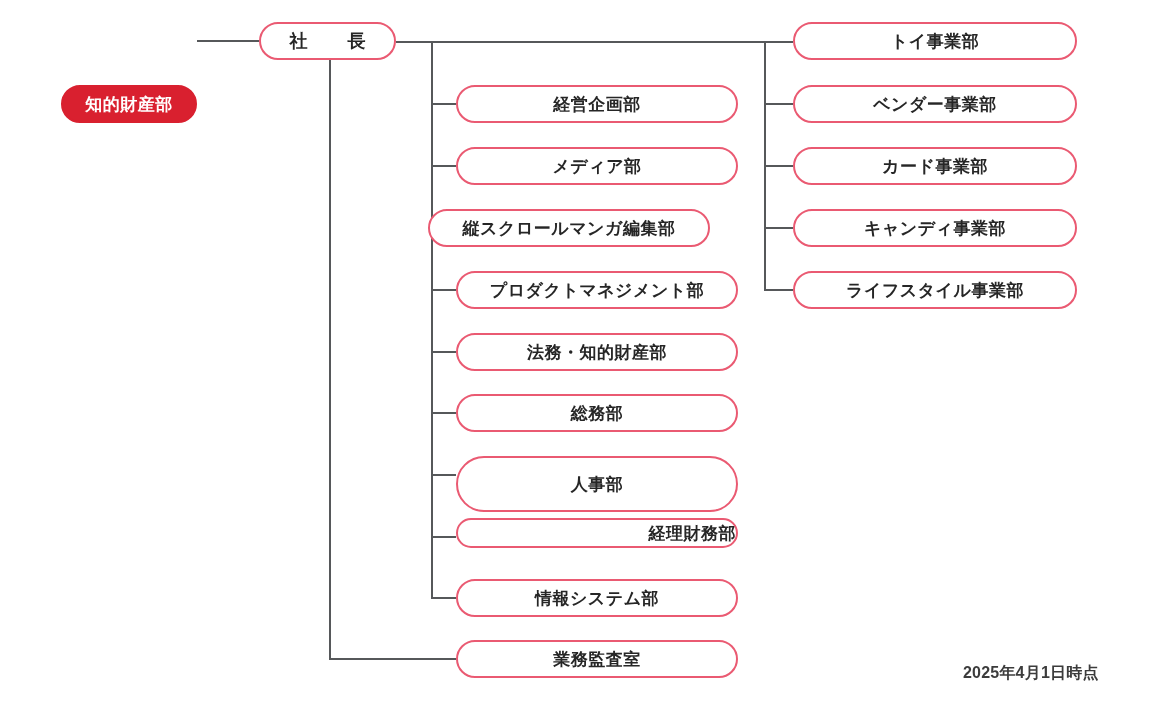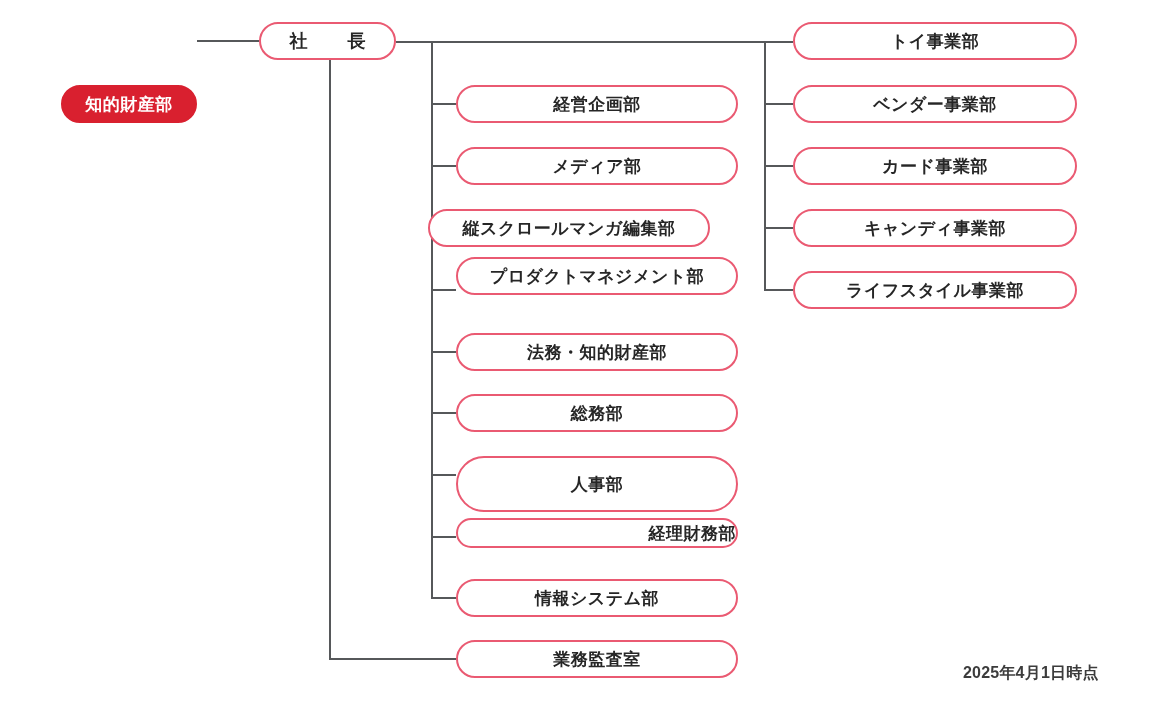--- a/index.html
+++ b/index.html
@@ -109,21 +109,21 @@
   <div id="dept-layer">
       <div class="node node-outline" style="left: 456px; top: 85px; width: 282px; height: 38px;">
         <span>経営企画部</span>
       </div>
       <div class="node node-outline" style="left: 456px; top: 147px; width: 282px; height: 38px;">
         <span>メディア部</span>
       </div>
       <div class="node node-outline" style="left: 428px; top: 209px; width: 282px; height: 38px;">
         <span>縦スクロールマンガ編集部</span>
       </div>
-      <div class="node node-outline" style="left: 456px; top: 257px; width: 282px; height: 38px; font-family: Liberation Serif, serif;">
+      <div class="node node-outline" style="left: 456px; top: 271px; width: 282px; height: 38px; font-family: Liberation Serif, serif;">
         <span>プロダクトマネジメント部</span>
       </div>
       <div class="node node-outline" style="left: 456px; top: 333px; width: 282px; height: 38px;">
         <span>法務・知的財産部</span>
       </div>
       <div class="node node-outline" style="left: 456px; top: 394px; width: 282px; height: 38px;">
         <span>総務部</span>
       </div>
       <div class="node node-outline" style="left: 456px; top: 456px; width: 282px; height: 56px;">
         <span>人事部</span>

